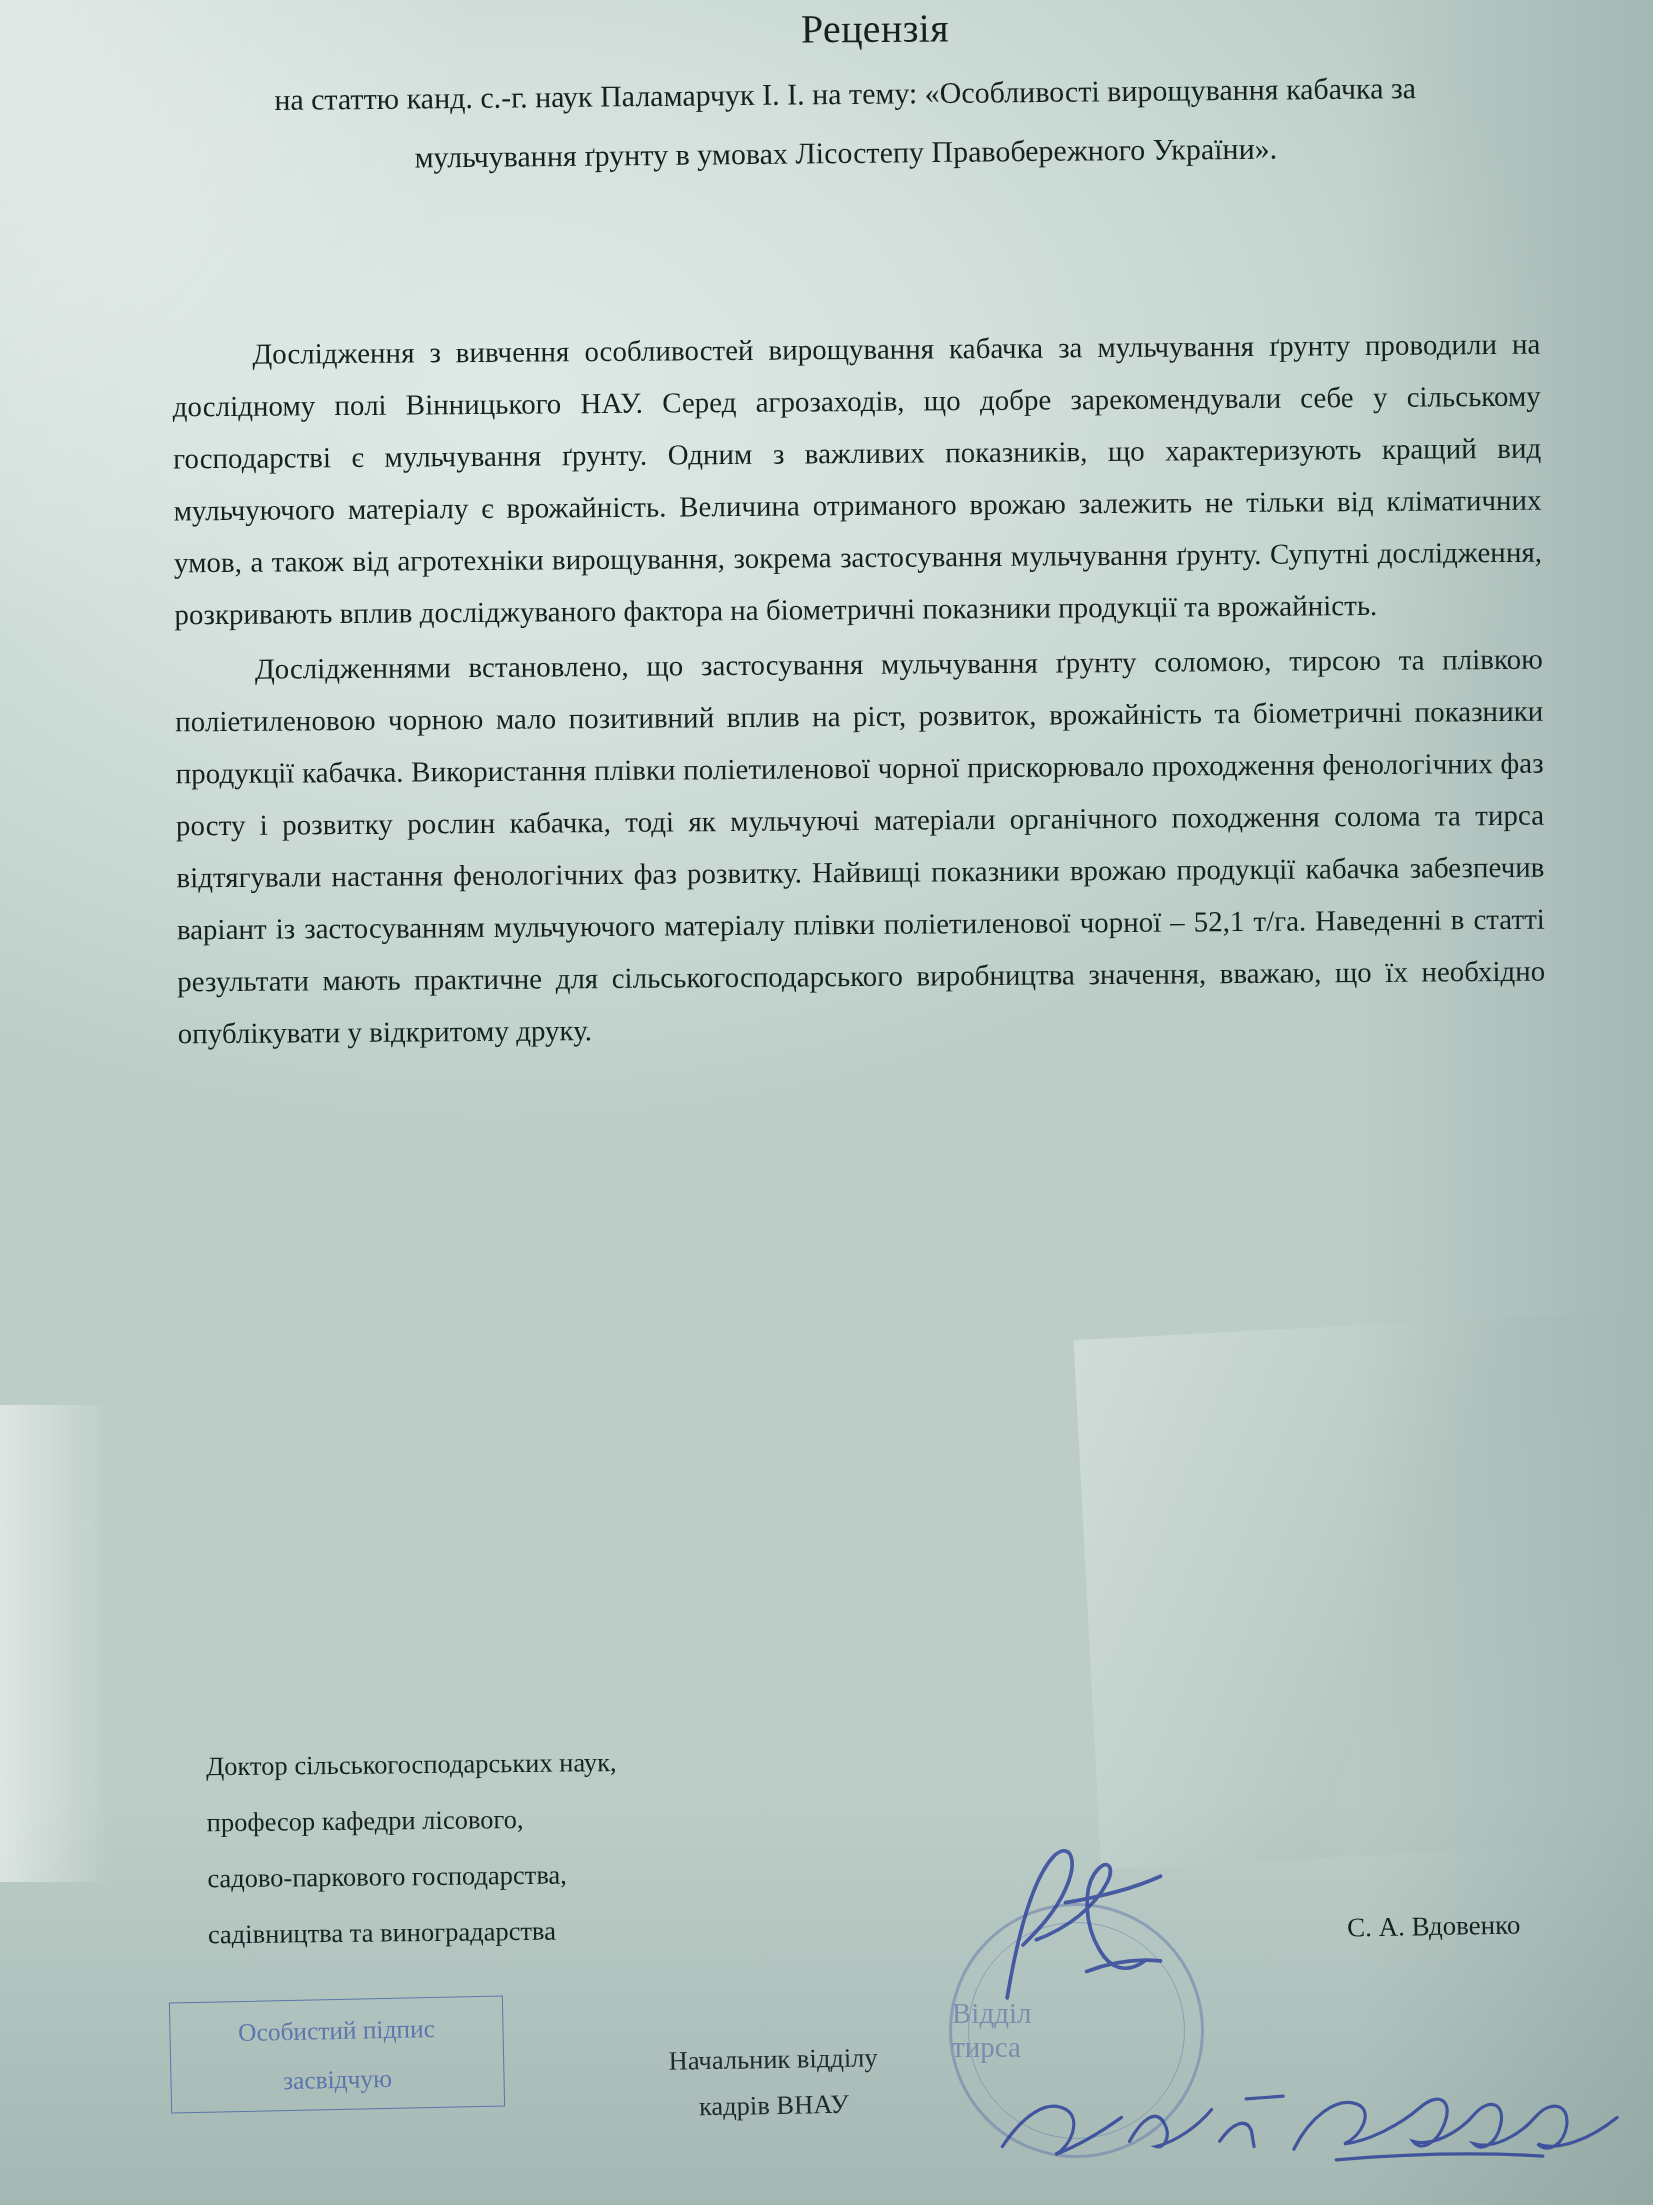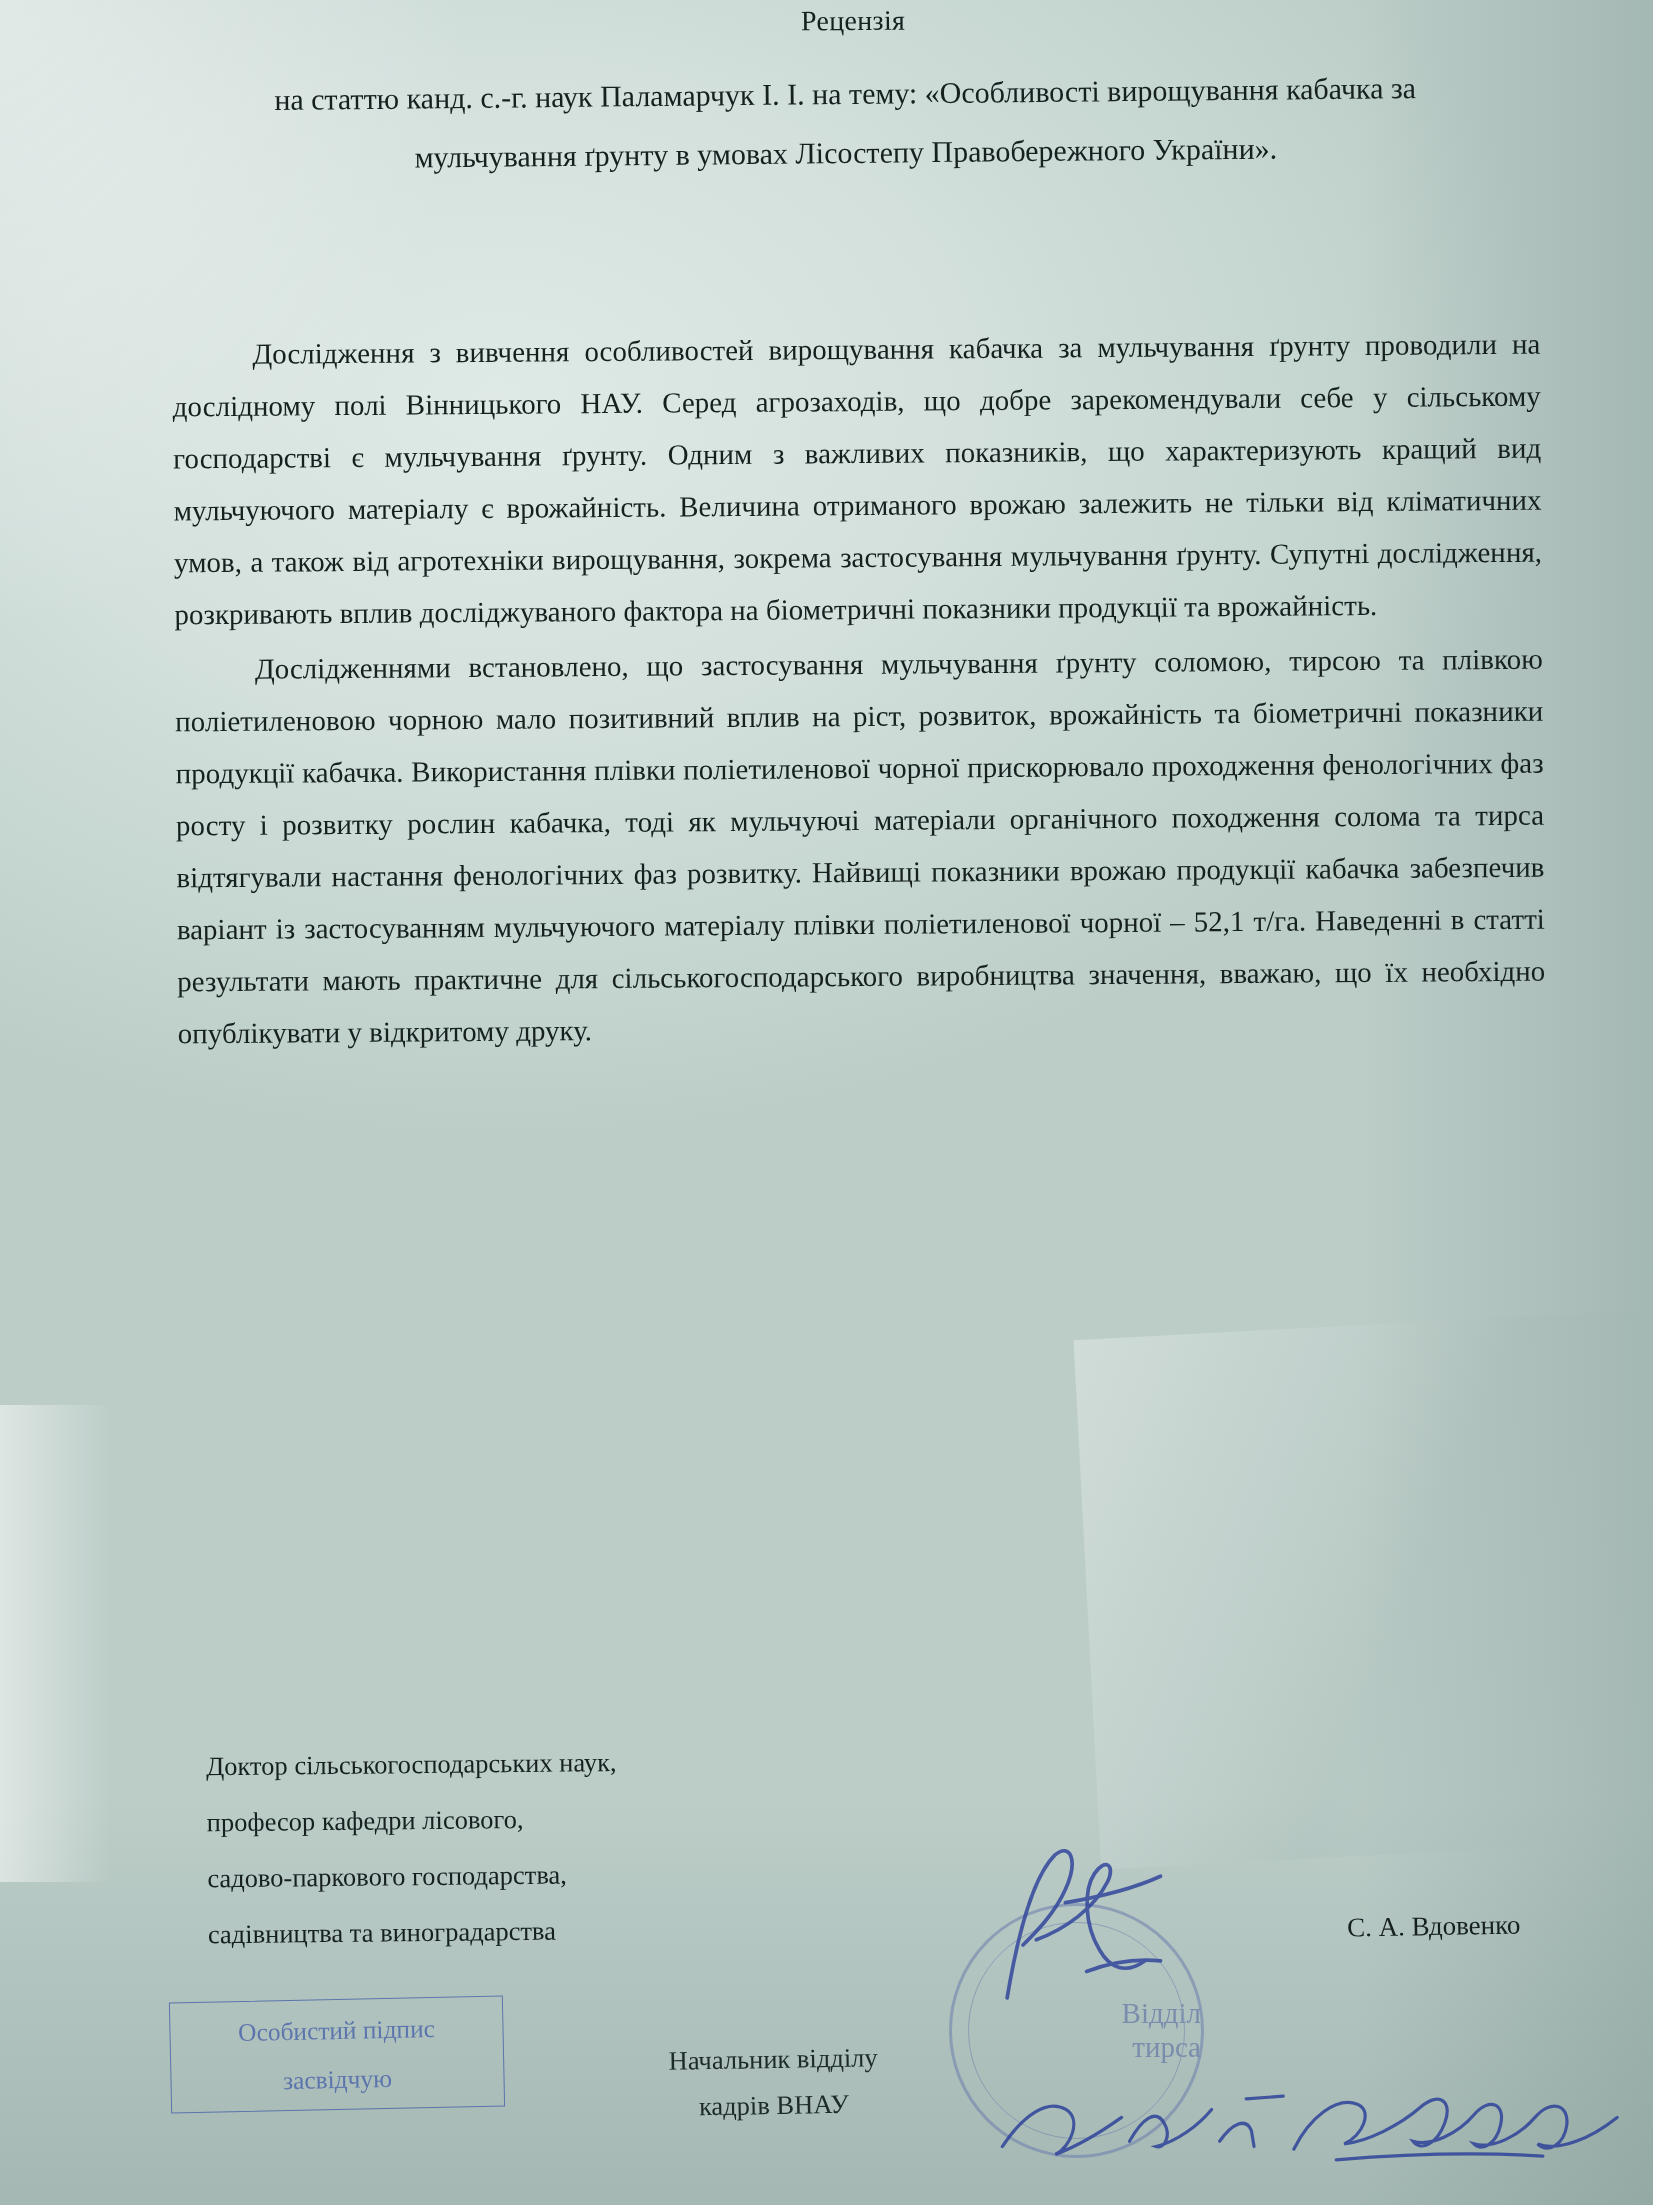--- a/index.html
+++ b/index.html
@@ -51,21 +51,21 @@
     position: absolute;
     left: 175px;
     top: 0;
     width: 1378px;
     height: 2205px;
   }
   .title {
     position: absolute;
     left: 626px;
     top: 5.3px;
-    font-size: 28px;
+    font-size: 40px;
     letter-spacing: 0.3px;
     transform: rotate(-0.4deg);
   }
   .subtitle {
     position: absolute;
     left: 53px;
     top: 64px;
     width: 1235px;
     font-size: 30px;
     line-height: 59px;
@@ -149,21 +149,21 @@
   .stamp-round::after {
     content: "";
     position: absolute;
     left: 16px; top: 16px; right: 16px; bottom: 16px;
     border: 1.6px solid #6d7fae;
     border-radius: 50%;
   }
   .stamp-round-text {
     position: absolute;
     left: 0; right: 0; top: 90px;
-    text-align: right;
+    text-align: left;
     font-size: 29px;
     line-height: 34px;
     color: #4f63a0;
     font-family: "Liberation Serif", serif;
   }
   .ink-sign {
     position: absolute;
     pointer-events: none;
   }
   .ink-1 { left: 986px; top: 1839px; }

